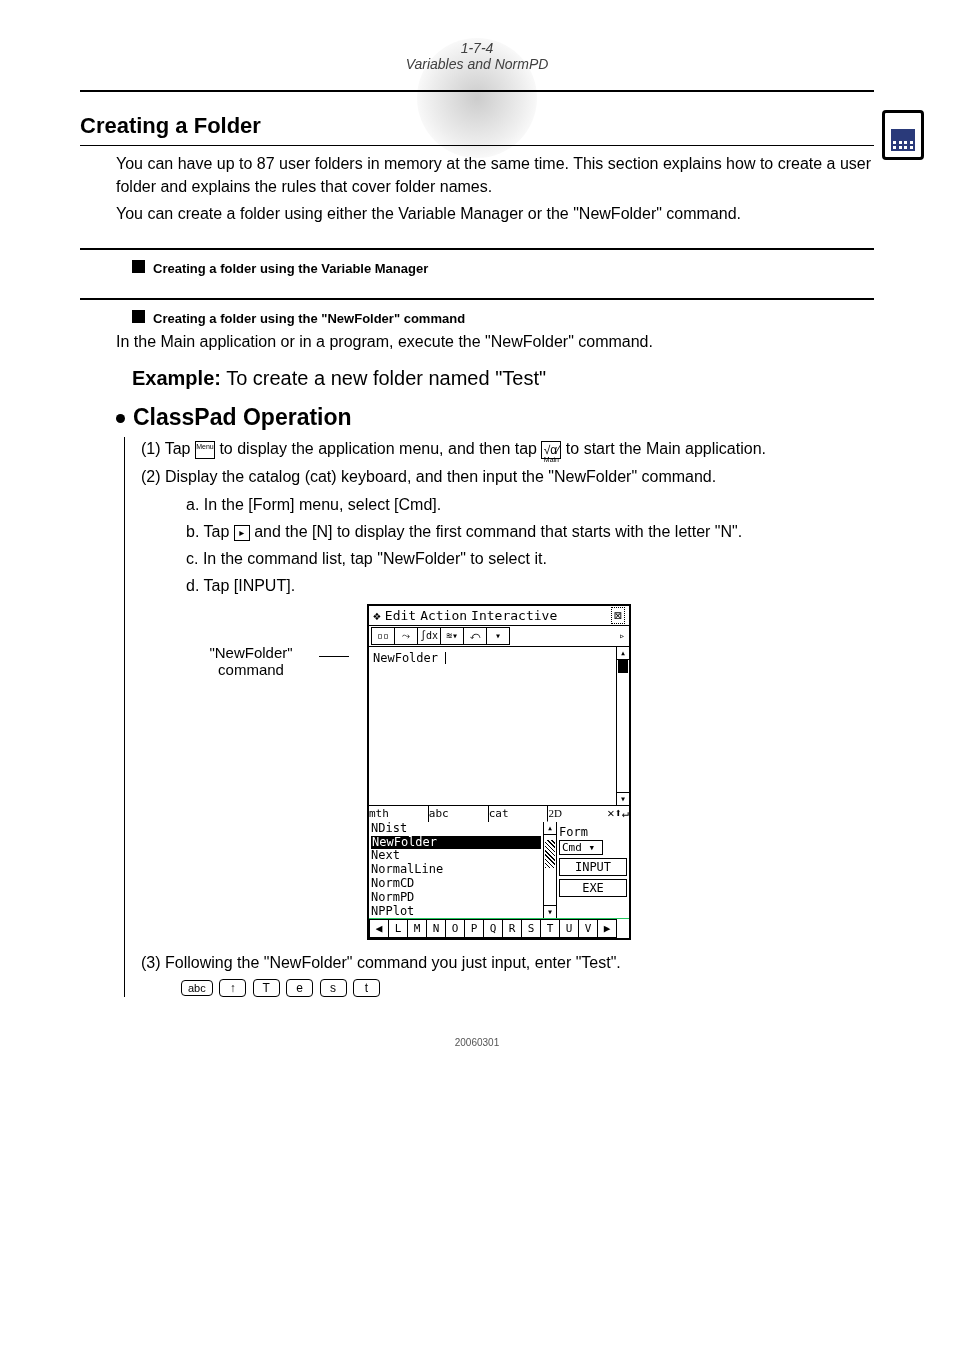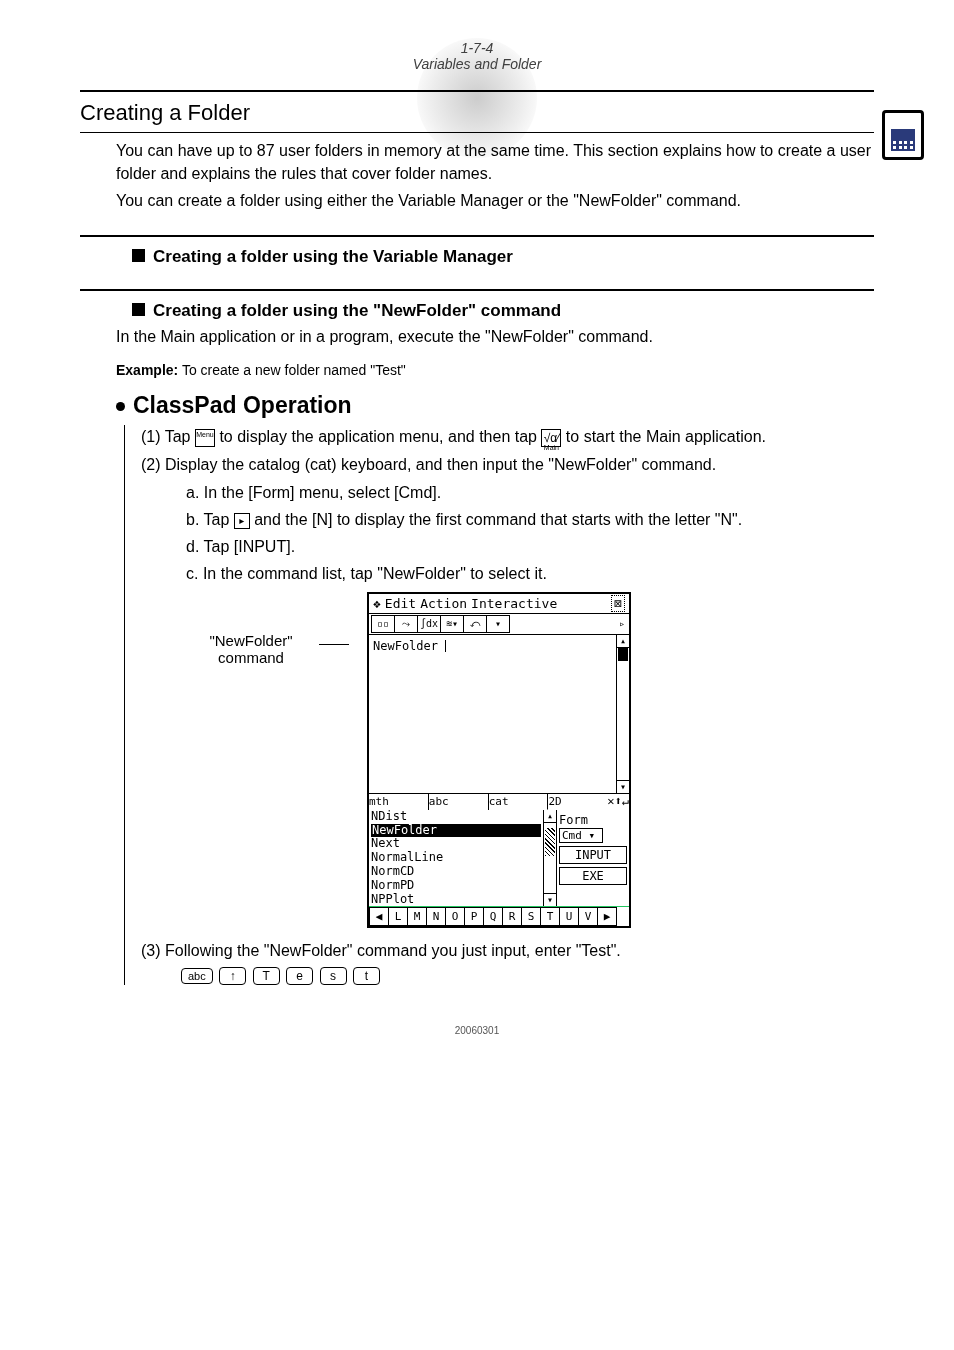--- a/index.html
+++ b/index.html
@@ -66,44 +66,44 @@
     border-top: 1px solid #000;
     margin: 4px 0 0 0;
   }
   hr.rule-section {
     border: none;
     border-top: 2.5px solid #000;
     margin: 22px 0 10px 0;
   }
   h2.section-title {
     font-size: 22px;
-    font-weight: normal;
-    margin: 8px 0 6px 0;
+    font-weight: bold;
+    margin: 21px 0 6px 0;
   }
   .body-text {
     font-size: 16px;
     line-height: 1.45;
     margin: 6px 0 6px 36px;
   }
   .sub-heading {
-    font-size: 17px;
+    font-size: 13px;
     font-weight: bold;
     margin: 4px 0 4px 36px;
     padding-left: 16px;
   }
   .sub-heading .blk {
     display:inline-block;
     width:13px;height:13px;background:#000;margin-right:8px;vertical-align:baseline;
   }
   .body-indent {
     font-size: 16px;
     line-height:1.45;
     margin: 4px 0 4px 36px;
   }
-  .example-line { font-size:14px; margin:14px 0 10px 36px; }
+  .example-line { font-size:20px; margin:14px 0 10px 52px; }
   .example-line b { font-weight:bold; }
   .op-heading {
     font-size:23px;font-weight:bold;margin:14px 0 6px 36px;
   }
   .op-heading::before {
     content:"";display:inline-block;width:9px;height:9px;border-radius:50%;
     background:#000;margin-right:8px;vertical-align:middle;
   }
   .steps-wrap {
     margin-left: 44px;
@@ -150,21 +150,21 @@
   .device .workarea {
     height:150px;position:relative;padding:4px;
   }
   .device .workarea .scroll { position:absolute;right:0;top:0;bottom:0;width:12px;border-left:1px solid #000; }
   .device .workarea .scroll .arr{height:12px;border-bottom:1px solid #000;text-align:center;font-size:10px;line-height:11px;}
   .device .workarea .scroll .arr.bot{position:absolute;bottom:0;left:0;right:0;border-top:1px solid #000;border-bottom:none;}
   .device .workarea .scroll .thumb{position:absolute;top:12px;left:1px;right:1px;height:14px;background:#000;}
   
   .device .tabs { display:flex;border-top:1px solid #000;border-bottom:1px solid #000;}
   .device .tabs .tab{flex:1;border-right:1px solid #000;padding:1px 0;font-size:11px;}
-  .device .tabs .tab:last-child{border-right:none;}
+  .device .tabs .tab:last-child{border-right:none;font-family:Liberation Serif, serif;}
   
   .device .catpanel{display:flex;border-bottom:1px solid #22c55e;}
   .device .catpanel .list{flex:1;padding:0 2px;font-size:12px;line-height:1.15;}
   .device .catpanel .list .hl{background:#000;color:#fff;padding:0 1px;}
   .device .catpanel .listscroll{width:12px;border-left:1px solid #000;border-right:1px solid #000;position:relative;}
   .device .catpanel .listscroll .arr{height:12px;text-align:center;font-size:10px;line-height:11px;}
   .device .catpanel .listscroll .arr.top{border-bottom:1px solid #000;}
   .device .catpanel .listscroll .arr.bot{position:absolute;bottom:0;left:0;right:0;border-top:1px solid #000;}
   .device .catpanel .listscroll .area{position:absolute;left:1px;right:1px;top:18px;height:28px;
      background-image:repeating-linear-gradient(45deg,#000 0 1px,#fff 1px 3px);}
@@ -187,21 +187,21 @@
   .keycaps .kc.shift{padding:1px 6px;}
   .footer-num{ text-align:center;font-size:10px;color:#555;margin-top:40px;}
 </style>
 </head>
 <body>
 
 <div class="page">
   <div class="header-circle"></div>
   <div class="header-badge">
     <span>1-7-4</span><br>
-    <span>Variables and Folder</span>
+    <span>Variables and NormPD</span>
   </div>
 
   <div class="side-icon">
     <div class="inner"></div>
     <div class="dots">
         <span></span>
         <span></span>
         <span></span>
         <span></span>
         <span></span>
@@ -245,22 +245,22 @@
     </div>
 
     <div class="step">(2) Display the catalog (cat) keyboard, and then input the "NewFolder" command.</div>
     <div class="substeps">
       <div class="step">a. In the [Form] menu, select [Cmd].</div>
       <div class="step">
         <span>b. Tap </span>
         <span class="playbox">▸</span>
         <span> and the [N] to display the first command that starts with the letter "N".</span>
       </div>
+      <div class="step">c. In the command list, tap "NewFolder" to select it.</div>
       <div class="step">d. Tap [INPUT].</div>
-      <div class="step">c. In the command list, tap "NewFolder" to select it.</div>
     </div>
 
     <div class="screenshot-row">
       <div class="callout">
         <span>"NewFolder"</span><br>
         <span>command</span>
       </div>
       <div class="callout-line"></div>
 
       <div class="device">

